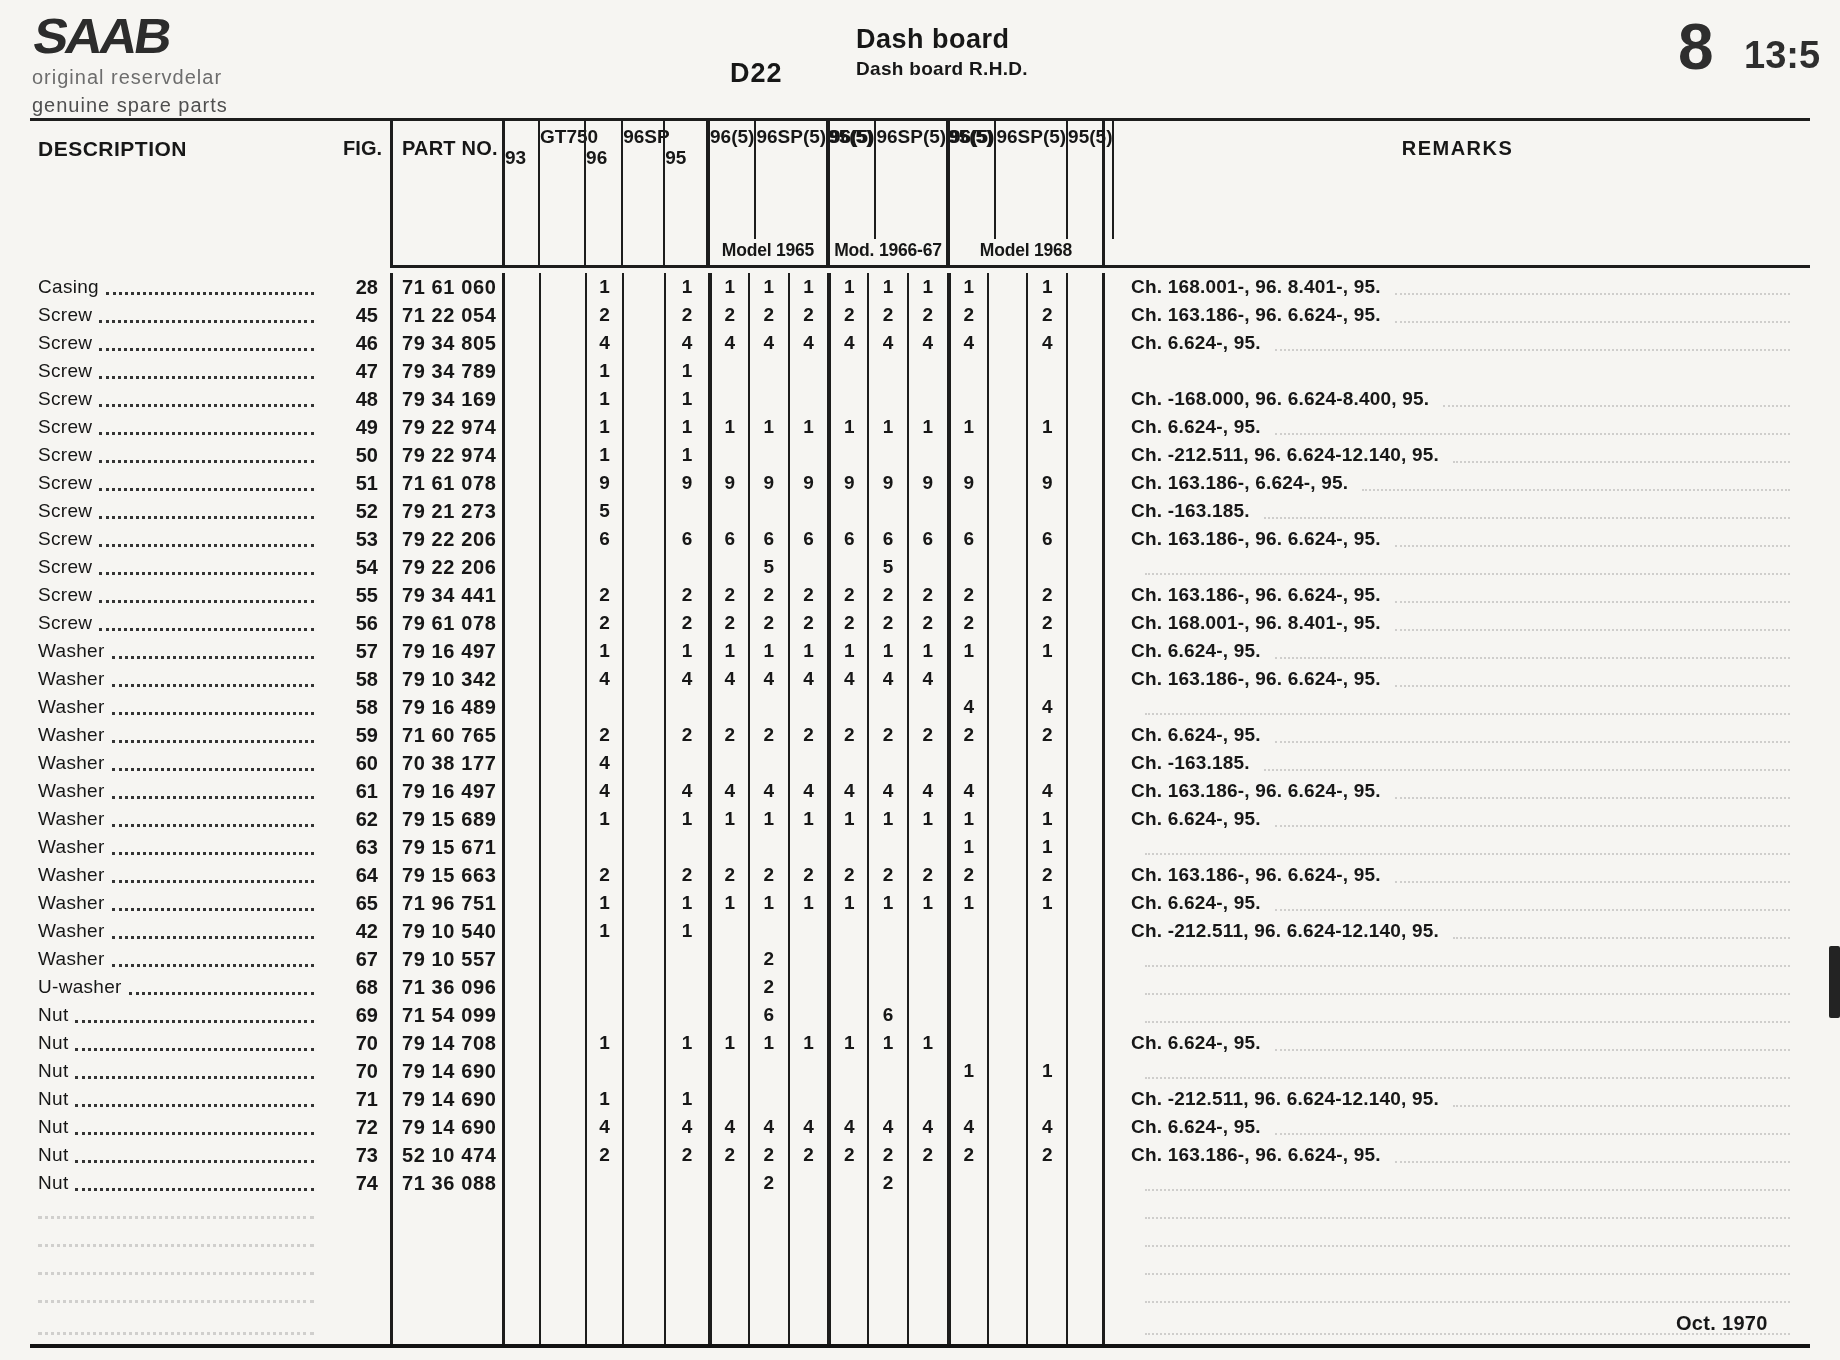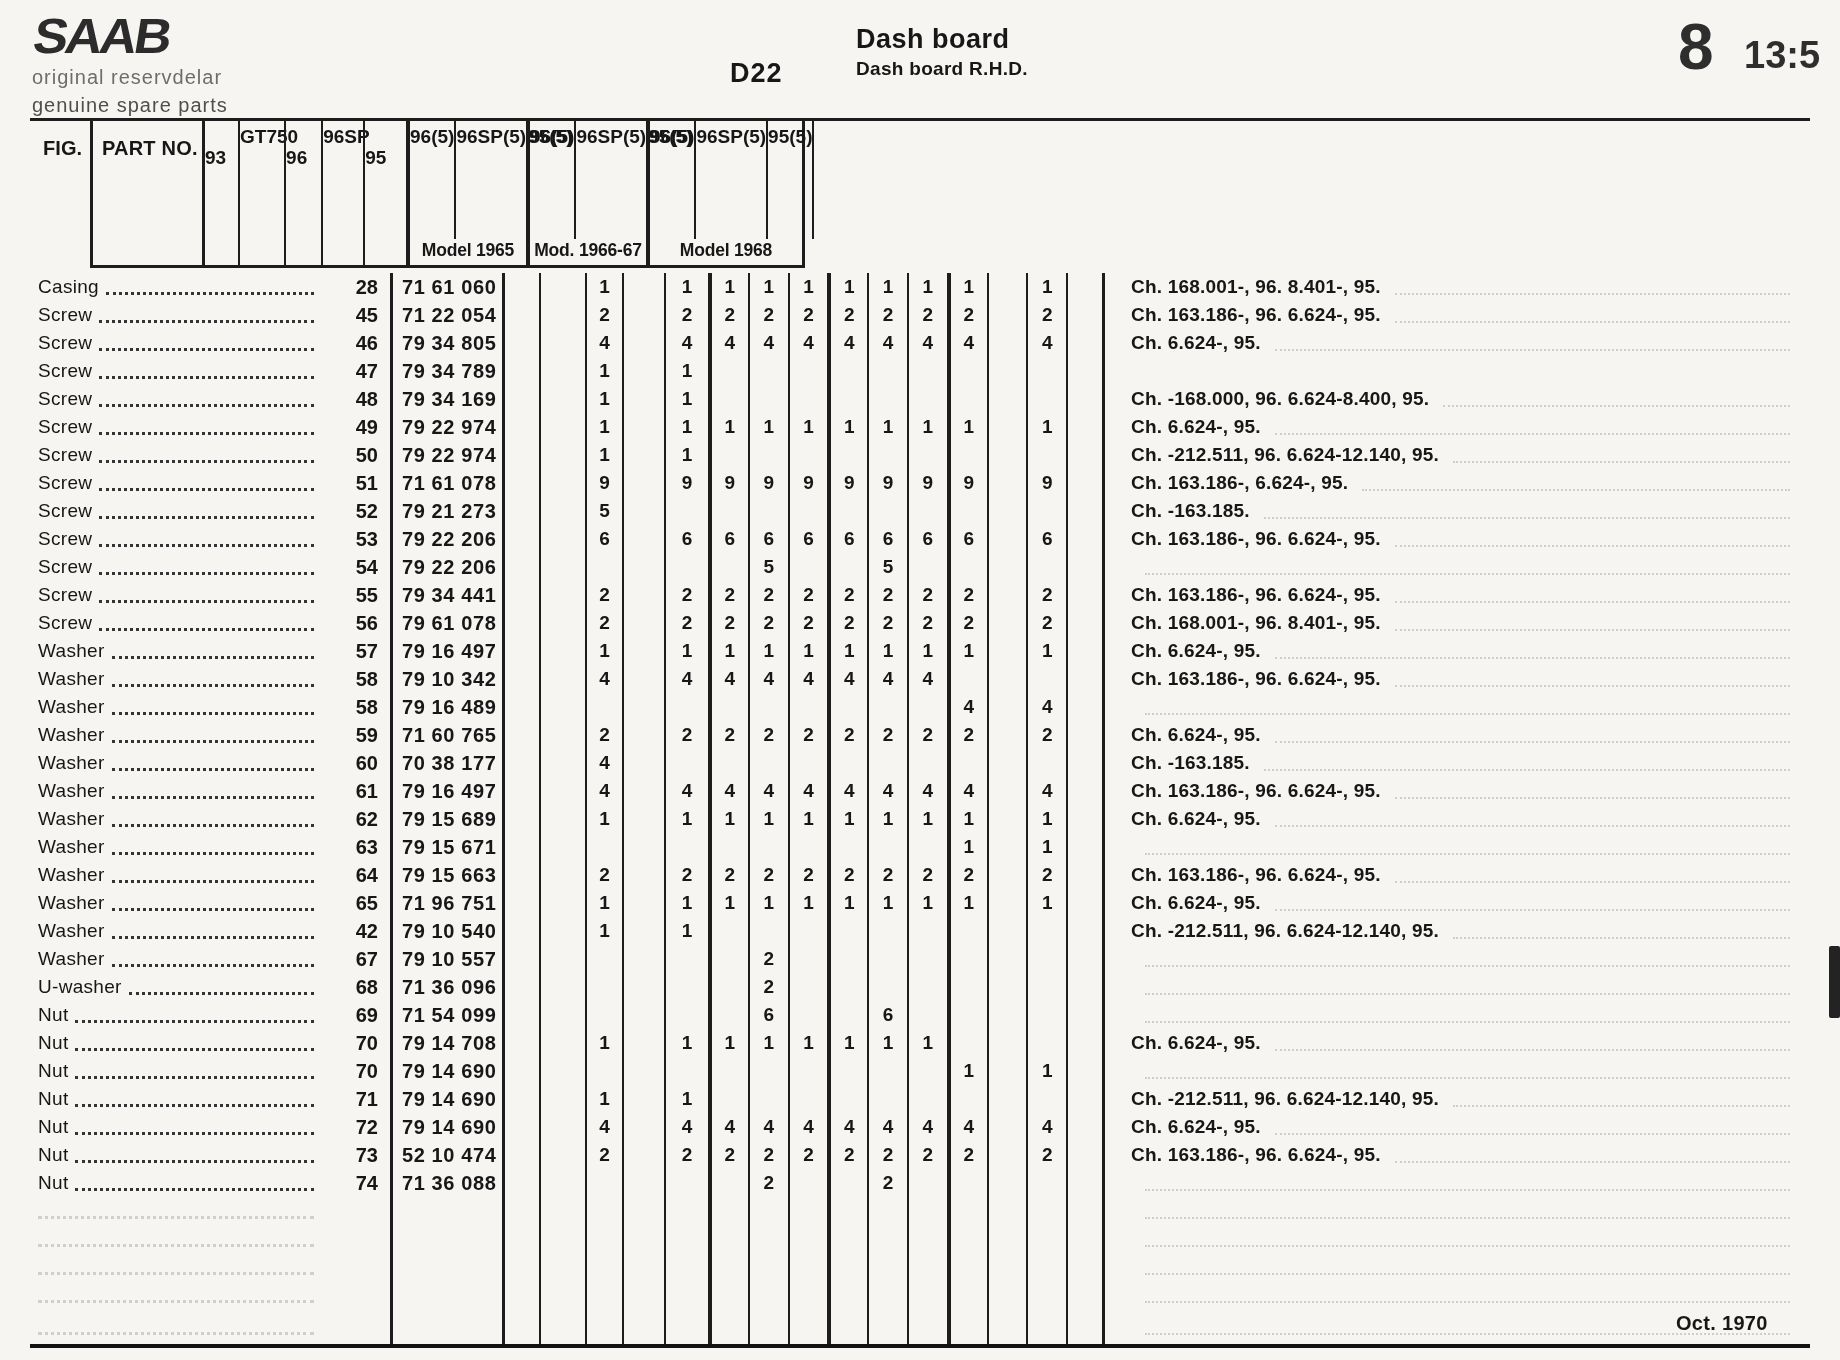--- a/index.html
+++ b/index.html
@@ -93,20 +93,21 @@
     <div class="title-block">
       <div class="doc-title">Dash board</div>
       <div class="doc-subtitle">Dash board R.H.D.</div>
     </div>
     <div class="page-num">8</div>
     <div class="page-ref">13:5</div>
   </div>
 
   <div class="catalog">
     <div class="thead">
+      <div class="h-desc">DESCRIPTION</div>
       <div class="h-fig">FIG.</div>
       <div class="h-part">PART NO.</div>
       <div class="h-qty">
         <div class="qty-cols">
             <div class="hcol standalone one first" style="width: 34px;">
               <div class="">93</div>
             </div>
             <div class="hcol standalone two" style="width: 46px;">
               <div class="">GT</div>
               <div class="">750</div>
@@ -171,20 +172,21 @@
                 <div class="hcol two">
                   <div class="">95</div>
                   <div class="">(5)</div>
                 </div>
                 <div class="hspacer"></div>
               </div>
               <div class="hgroup-label">Model 1968</div>
             </div>
           </div>
       </div>
+      <div class="h-remarks">REMARKS</div>
     </div>
     <div class="tbody">
         <div class="row">
           <div class="c-desc">
             <div class="desc-t">Casing</div>
             <div class="leader"></div>
           </div>
           <div class="c-fig">28</div>
           <div class="c-part">71 61 060</div>
           <div class="c-qty">

